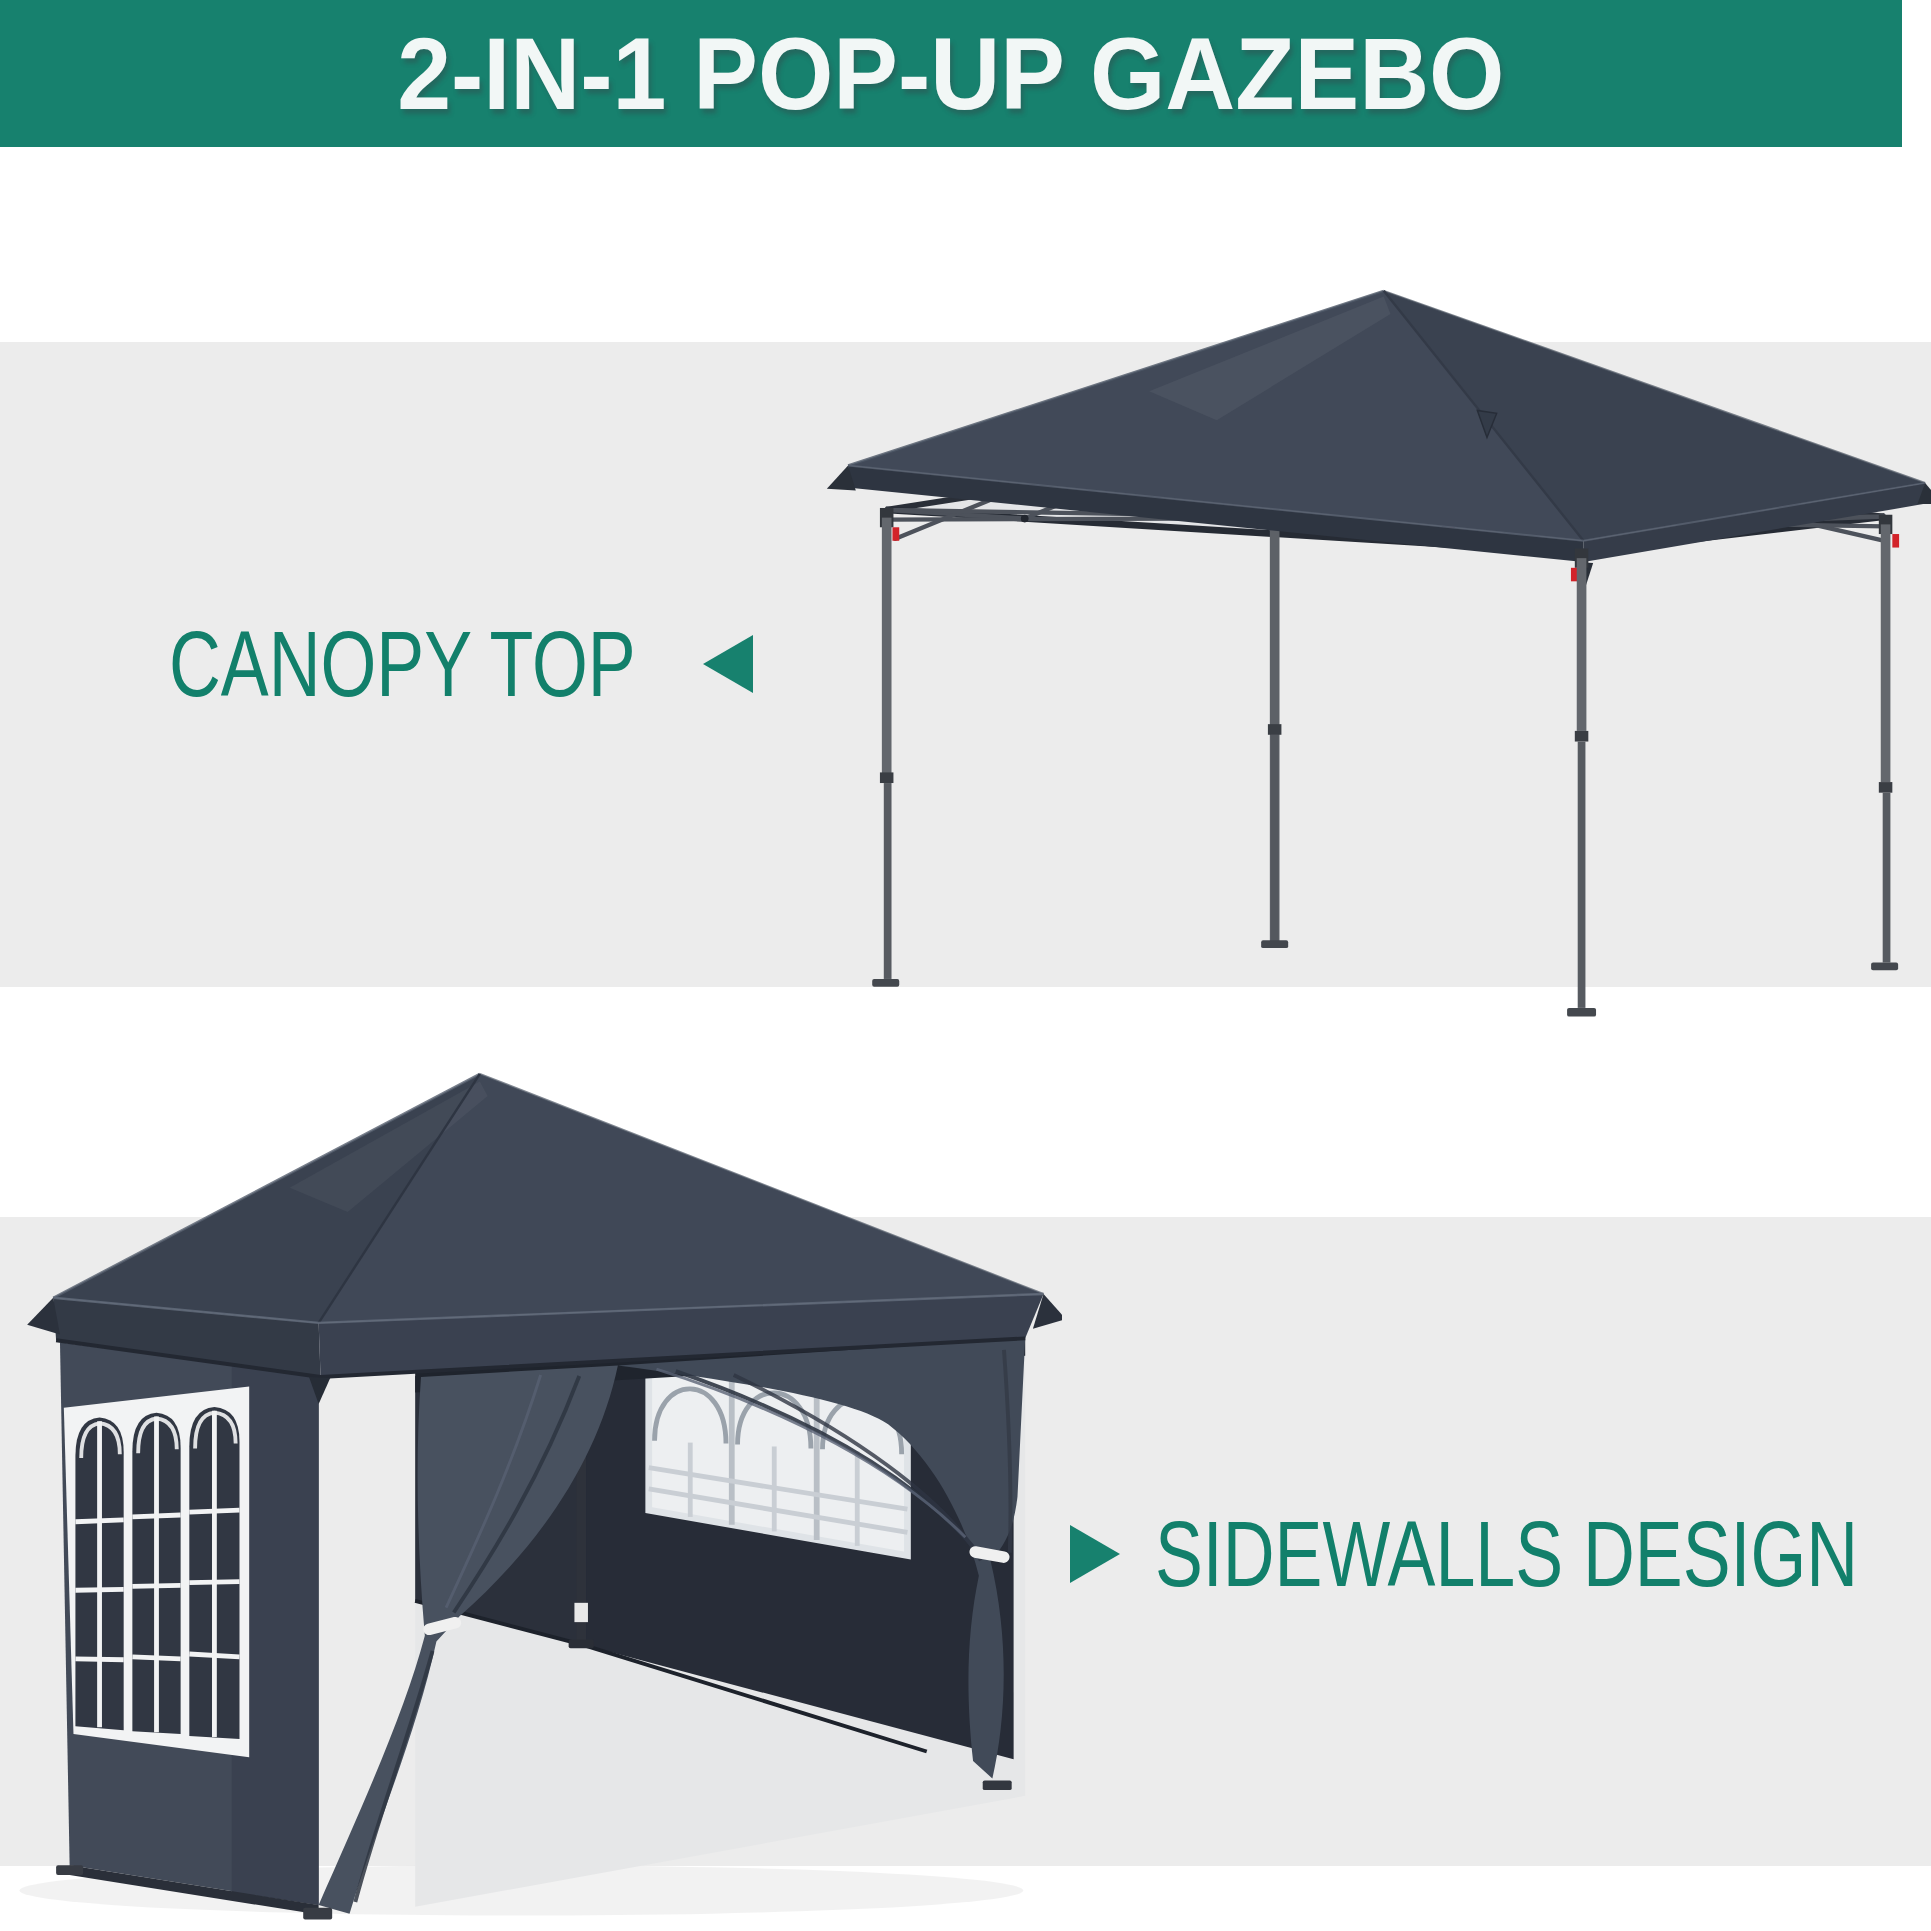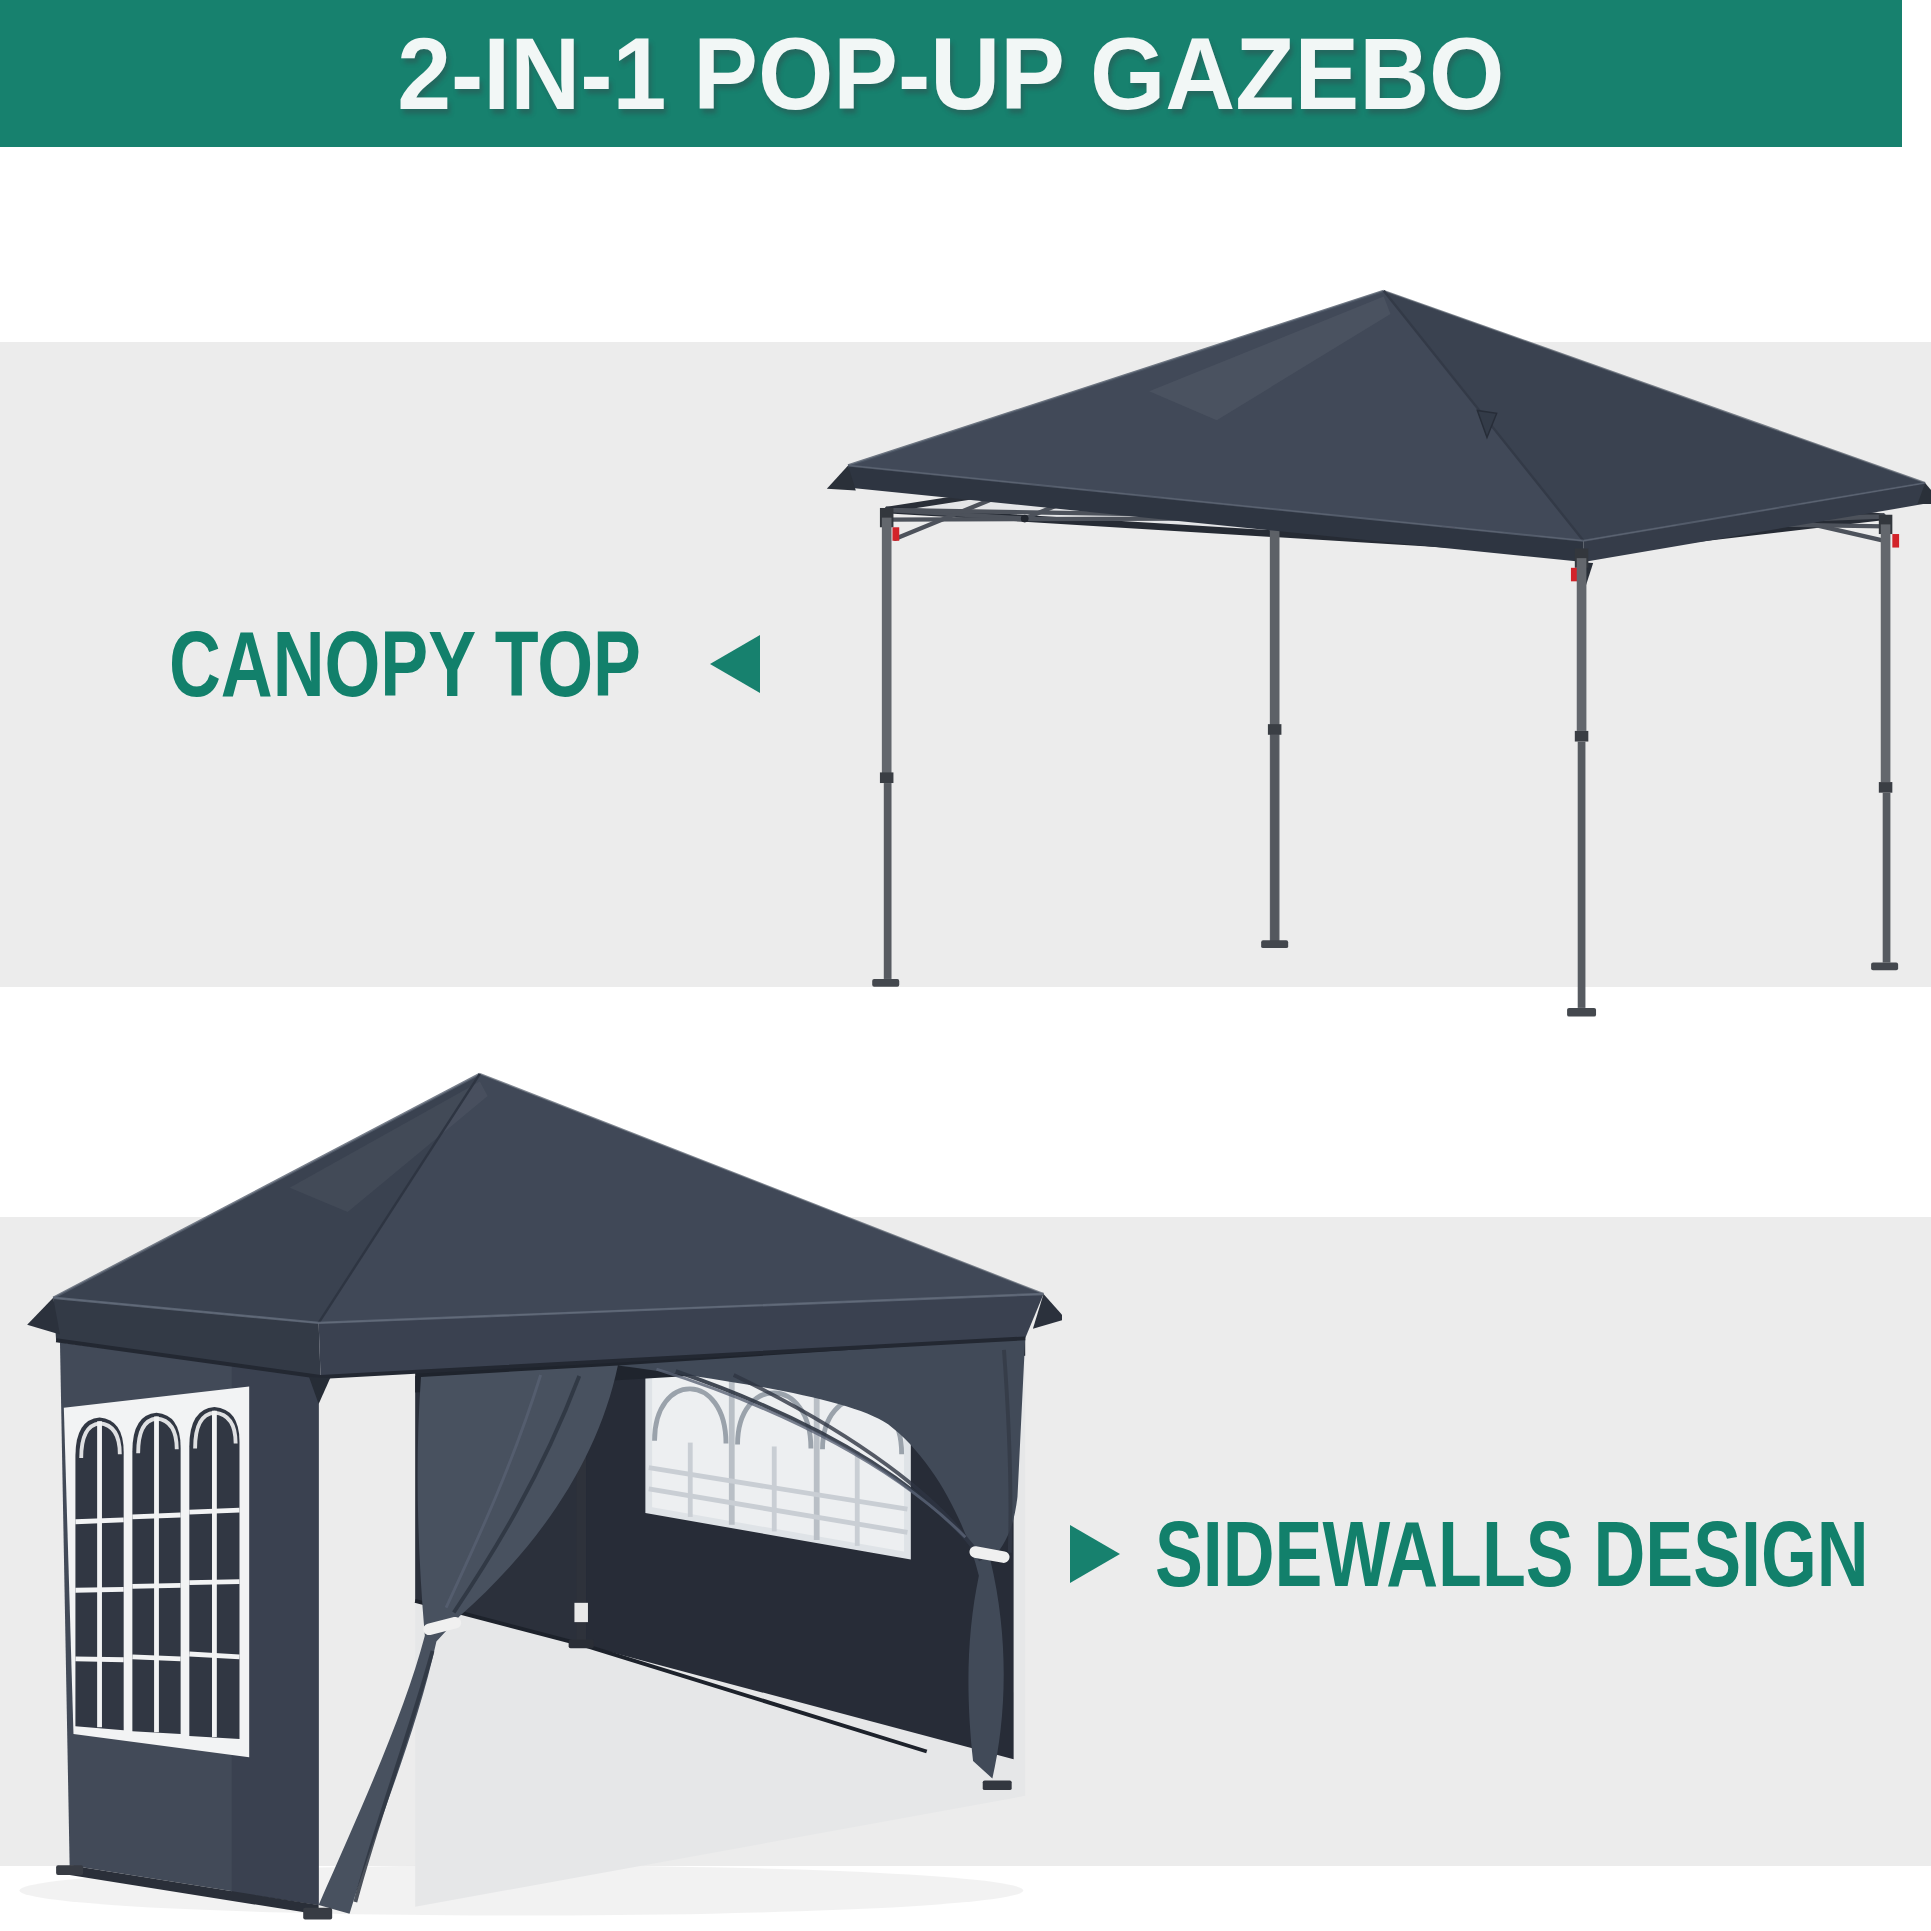--- a/index.html
+++ b/index.html
@@ -25,21 +25,21 @@
   .band2{top:1217px;height:649px;}
 
   
   .fig{position:absolute;z-index:2;}
   .fig-top{left:811px;top:203px;}
   .fig-bottom{left:0px;top:1043px;}
 
   
   .feature{
     position:absolute;z-index:4;display:flex;align-items:center;
-    color:var(--label-teal,#12806B);font-weight:700;font-size:92px;line-height:1;
+    color:var(--label-teal,#12806B);font-weight:400;font-size:92px;line-height:1;
     white-space:nowrap;
   }
   .feature-label{display:inline-block;transform:scaleX(.78);transform-origin:left center;}
   .feature-canopy{left:169px;top:618px;}
   .feature-canopy .tri{margin-left:-64px;}
   .feature-sidewalls{left:1070px;top:1508px;}
   .feature-sidewalls .tri{margin-right:35px;}
   .tri{width:0;height:0;display:inline-block;}
   .tri-left{border-top:29px solid transparent;border-bottom:29px solid transparent;border-right:50px solid var(--teal,#17816E);}
   .tri-right{border-top:29px solid transparent;border-bottom:29px solid transparent;border-left:50px solid var(--teal,#17816E);}

